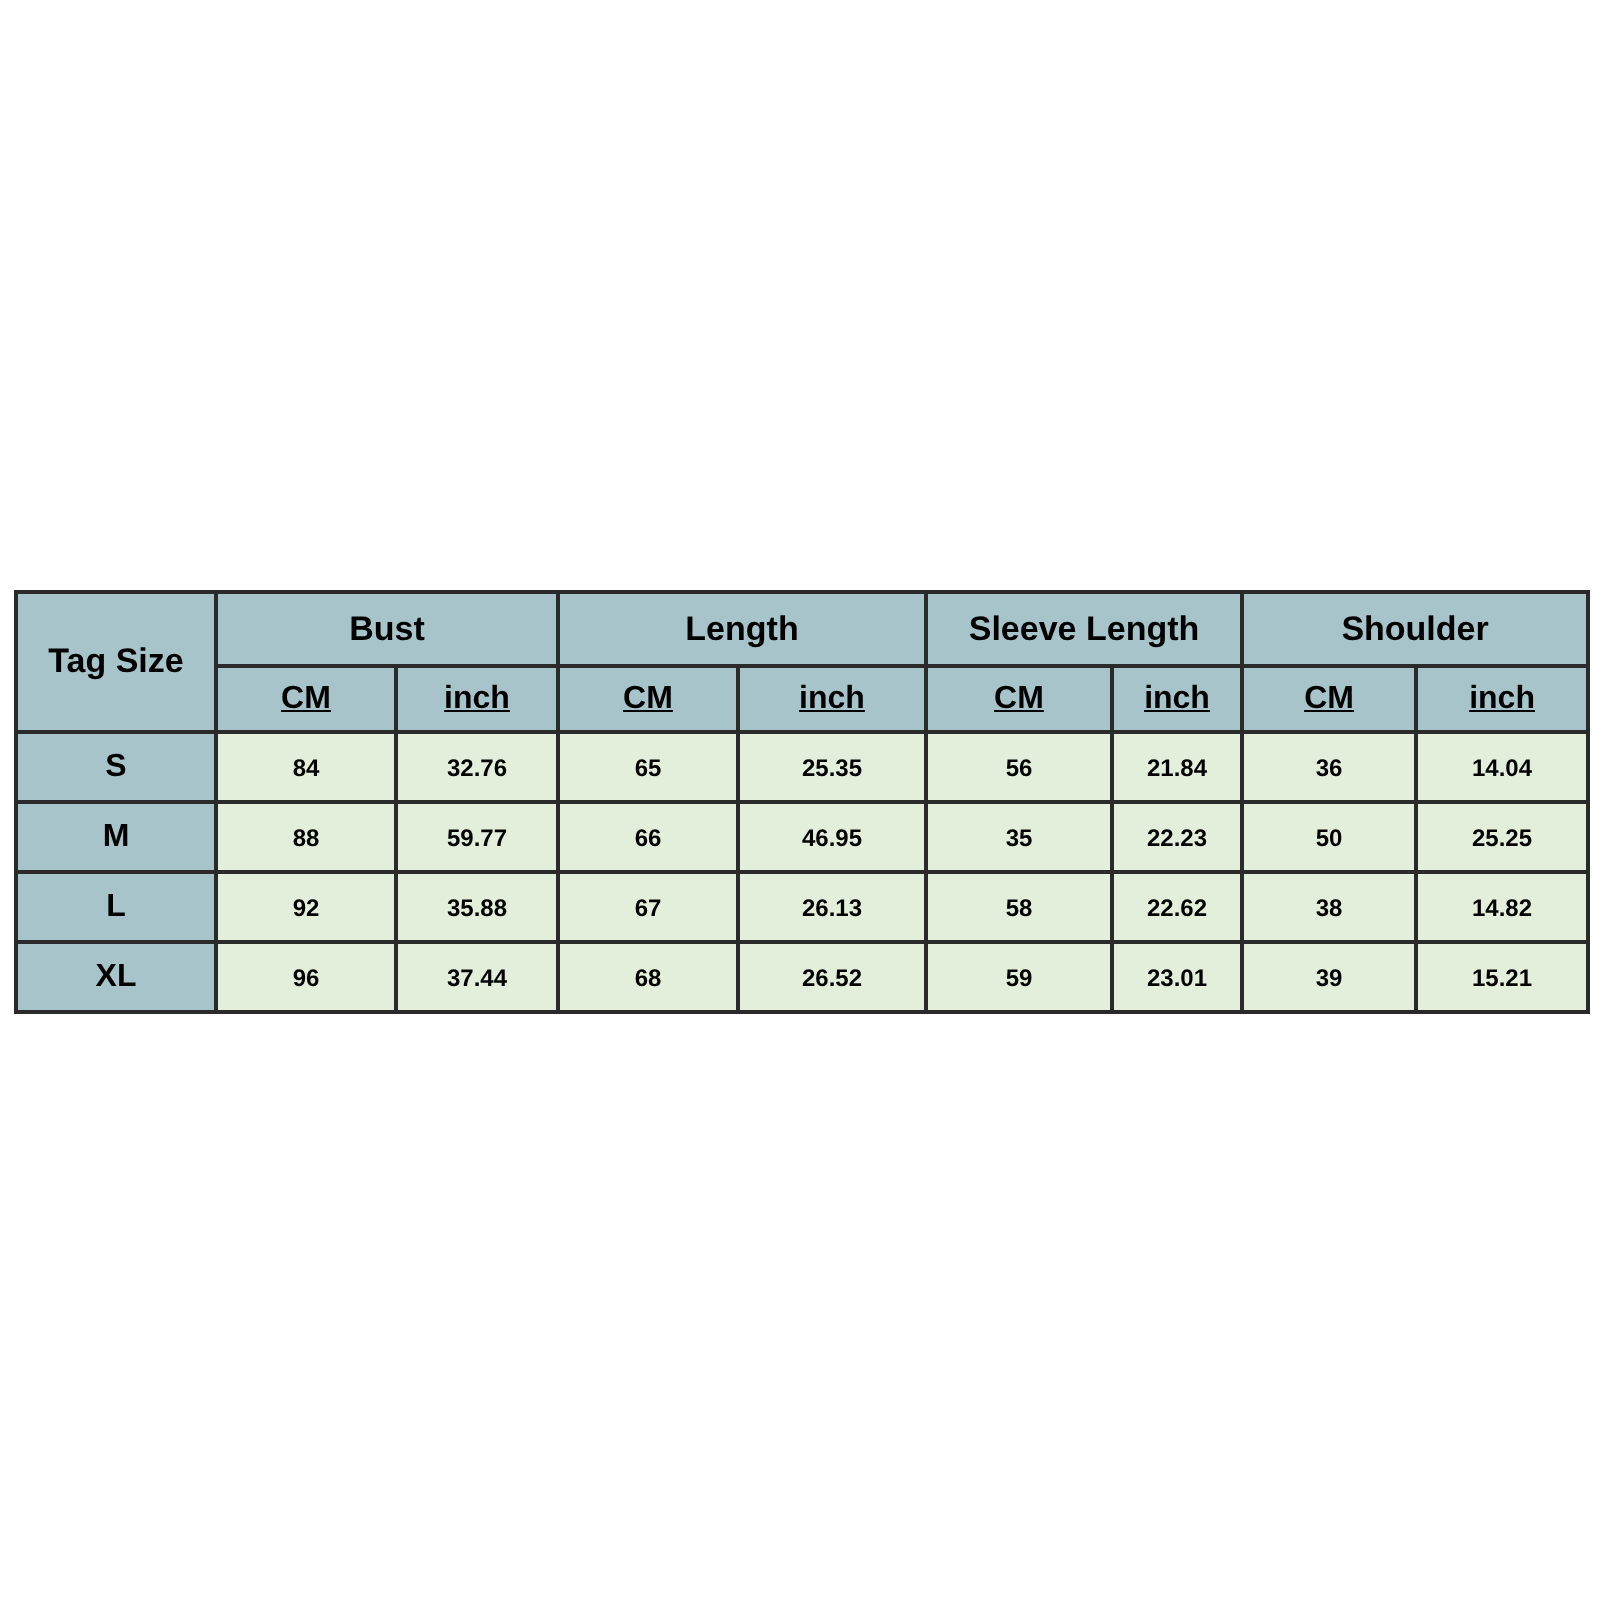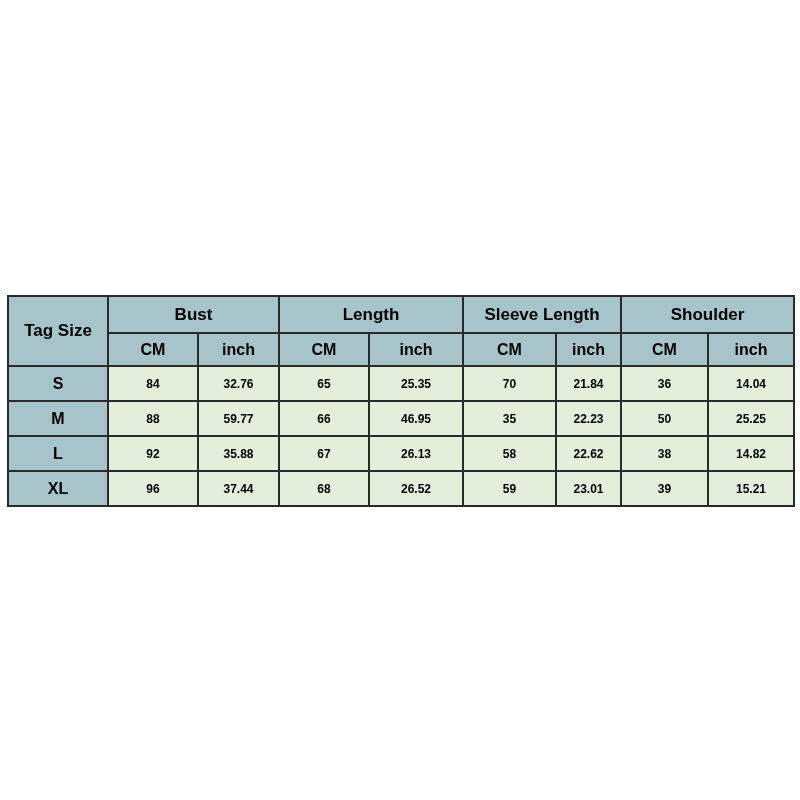--- a/index.html
+++ b/index.html
@@ -40,20 +40,21 @@
   tr.group-row    { height: 37px; }
   tr.unit-row     { height: 33px; }
   tr.data-row     { height: 35px; }
   .hdr {
     background: #a7c4ca;
     font-size: 17px;
   }
   .unit {
     background: #a7c4ca;
     font-size: 16px;
+    text-decoration: underline;
   }
   .rowlabel {
     background: #a7c4ca;
     font-size: 16px;
   }
   .cell {
     background: #e3efda;
     font-size: 12px;
   }
 </style>
@@ -92,21 +93,21 @@
         <th class="unit">inch</th>
       </tr>
     </thead>
     <tbody>
       <tr class="data-row">
         <td class="rowlabel">S</td>
         <td class="cell">84</td>
         <td class="cell">32.76</td>
         <td class="cell">65</td>
         <td class="cell">25.35</td>
-        <td class="cell">70</td>
+        <td class="cell">56</td>
         <td class="cell">21.84</td>
         <td class="cell">36</td>
         <td class="cell">14.04</td>
       </tr>
       <tr class="data-row">
         <td class="rowlabel">M</td>
         <td class="cell">88</td>
         <td class="cell">59.77</td>
         <td class="cell">66</td>
         <td class="cell">46.95</td>

